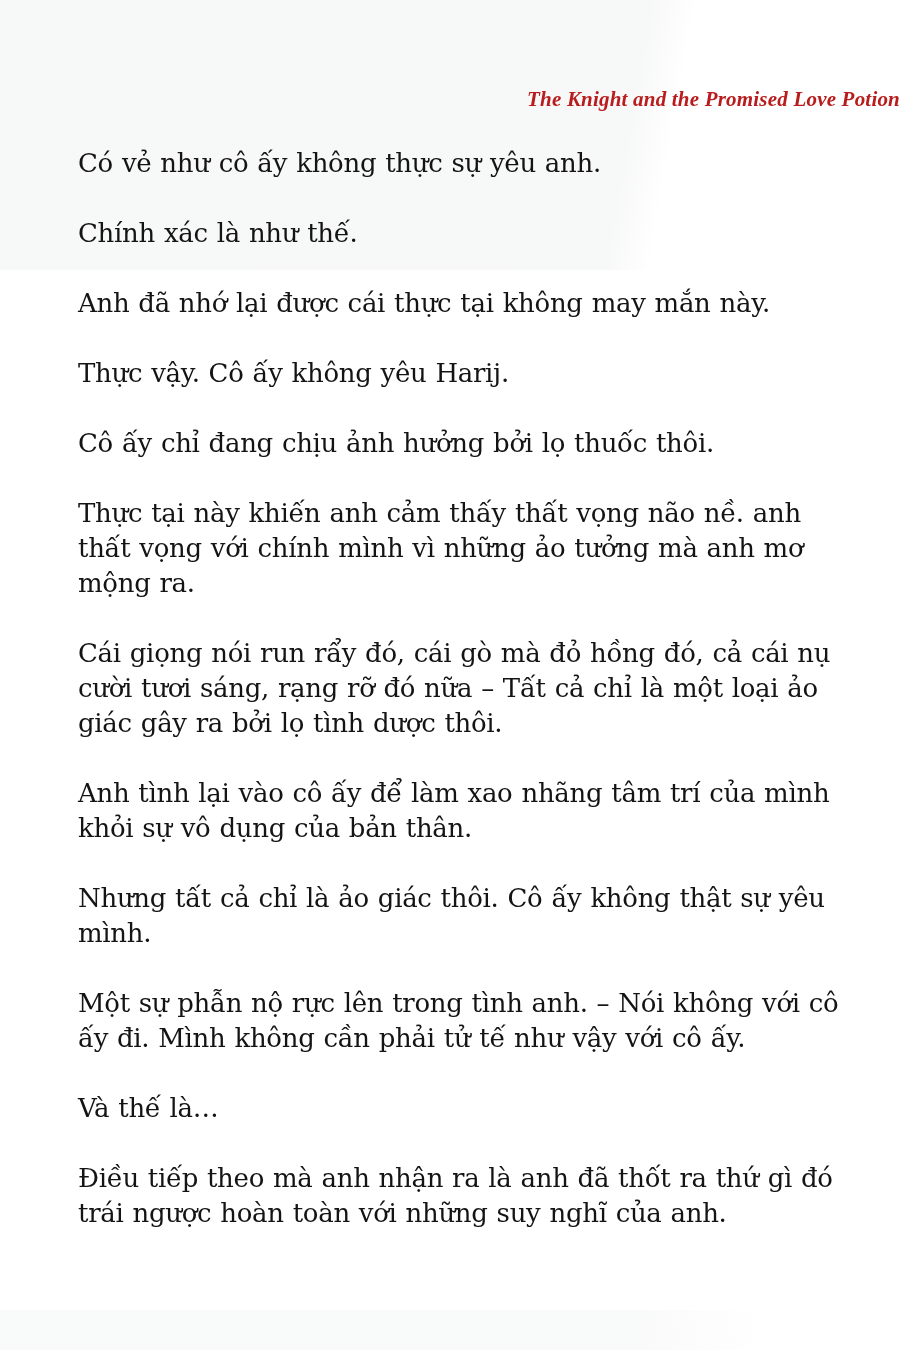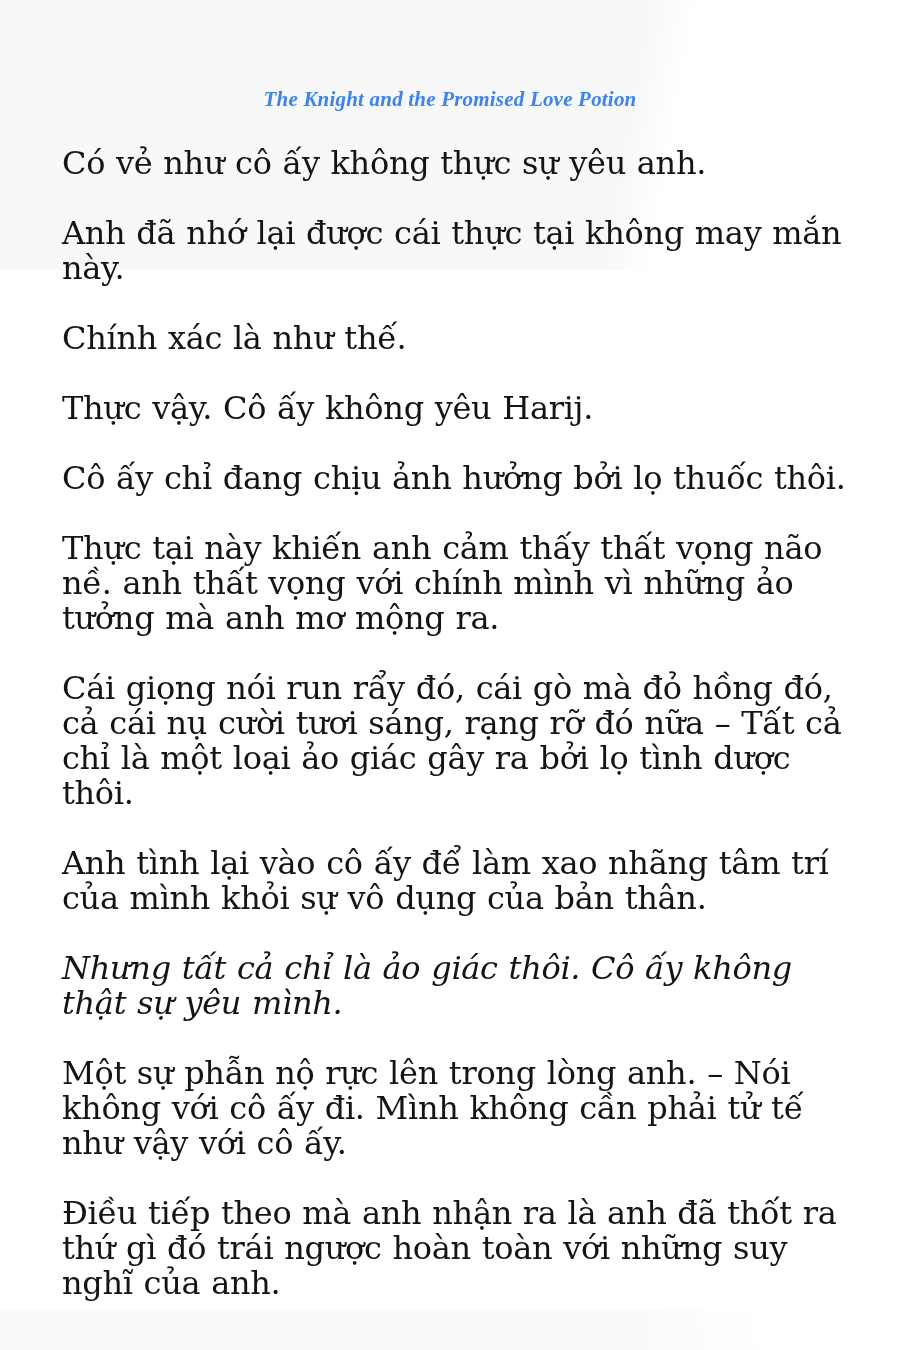--- a/index.html
+++ b/index.html
@@ -27,58 +27,58 @@
     position: absolute;
     left: 0; bottom: 0;
     width: 900px; height: 40px;
     background: linear-gradient(80deg, rgba(180,185,190,0.08) 70%, rgba(180,185,190,0) 85%);
     pointer-events: none;
   }
   .title {
     position: relative;
     margin: 0;
     padding-top: 86px;
-    text-align: center;
+    text-align: right;
     font-family: "Liberation Serif", serif;
     font-style: italic;
     font-size: 21px;
     line-height: 26px;
-    color: #3b82f6;
+    color: #b91c1c;
     letter-spacing: 0.2px;
   }
   .content {
     position: relative;
     margin-top: 34px;
     padding: 0 42px 0 62px;
     color: #141414;
   }
   .content p {
-    margin: 0 0 35px 0;
-    font-size: 32px;
+    margin: 0 0 35px 16px;
+    font-size: 26px;
     line-height: 35px;
     letter-spacing: -0.3px;
     word-spacing: 1px;
   }
   .content p.italic {
-    font-style: italic;
   }
 </style>
 </head>
 <body>
 
 <div class="page">
   <div class="scan-shade-top"></div>
   <div class="scan-shade-bottom"></div>
   <h1 class="title">The Knight and the Promised Love Potion</h1>
   <div class="content" id="content">
       <p>Có vẻ như cô ấy không thực sự yêu anh.</p>
+      <p>Chính xác là như thế.</p>
       <p>Anh đã nhớ lại được cái thực tại không may mắn này.</p>
-      <p>Chính xác là như thế.</p>
       <p>Thực vậy. Cô ấy không yêu Harij.</p>
       <p>Cô ấy chỉ đang chịu ảnh hưởng bởi lọ thuốc thôi.</p>
       <p>Thực tại này khiến anh cảm thấy thất vọng não nề. anh thất vọng với chính mình vì những ảo tưởng mà anh mơ mộng ra.</p>
       <p>Cái giọng nói run rẩy đó, cái gò mà đỏ hồng đó, cả cái nụ cười tươi sáng, rạng rỡ đó nữa – Tất cả chỉ là một loại ảo giác gây ra bởi lọ tình dược thôi.</p>
       <p>Anh tình lại vào cô ấy để làm xao nhãng tâm trí của mình khỏi sự vô dụng của bản thân.</p>
       <p class="italic">Nhưng tất cả chỉ là ảo giác thôi. Cô ấy không thật sự yêu mình.</p>
-      <p>Một sự phẫn nộ rực lên trong lòng anh. – Nói không với cô ấy đi. Mình không cần phải tử tế như vậy với cô ấy.</p>
+      <p>Một sự phẫn nộ rực lên trong tình anh. – Nói không với cô ấy đi. Mình không cần phải tử tế như vậy với cô ấy.</p>
+      <p>Và thế là…</p>
       <p>Điều tiếp theo mà anh nhận ra là anh đã thốt ra thứ gì đó trái ngược hoàn toàn với những suy nghĩ của anh.</p>
     </div>
 </div>
 
 </body></html>

